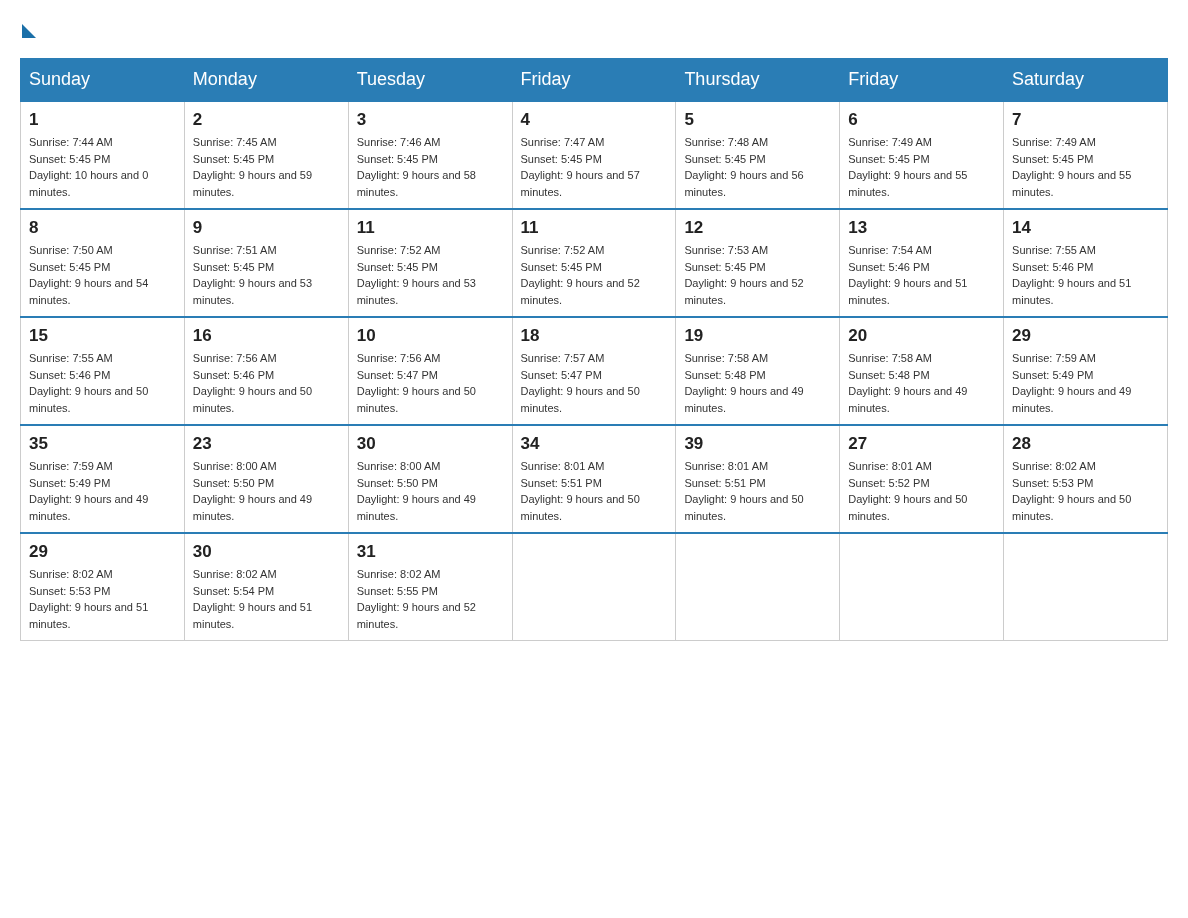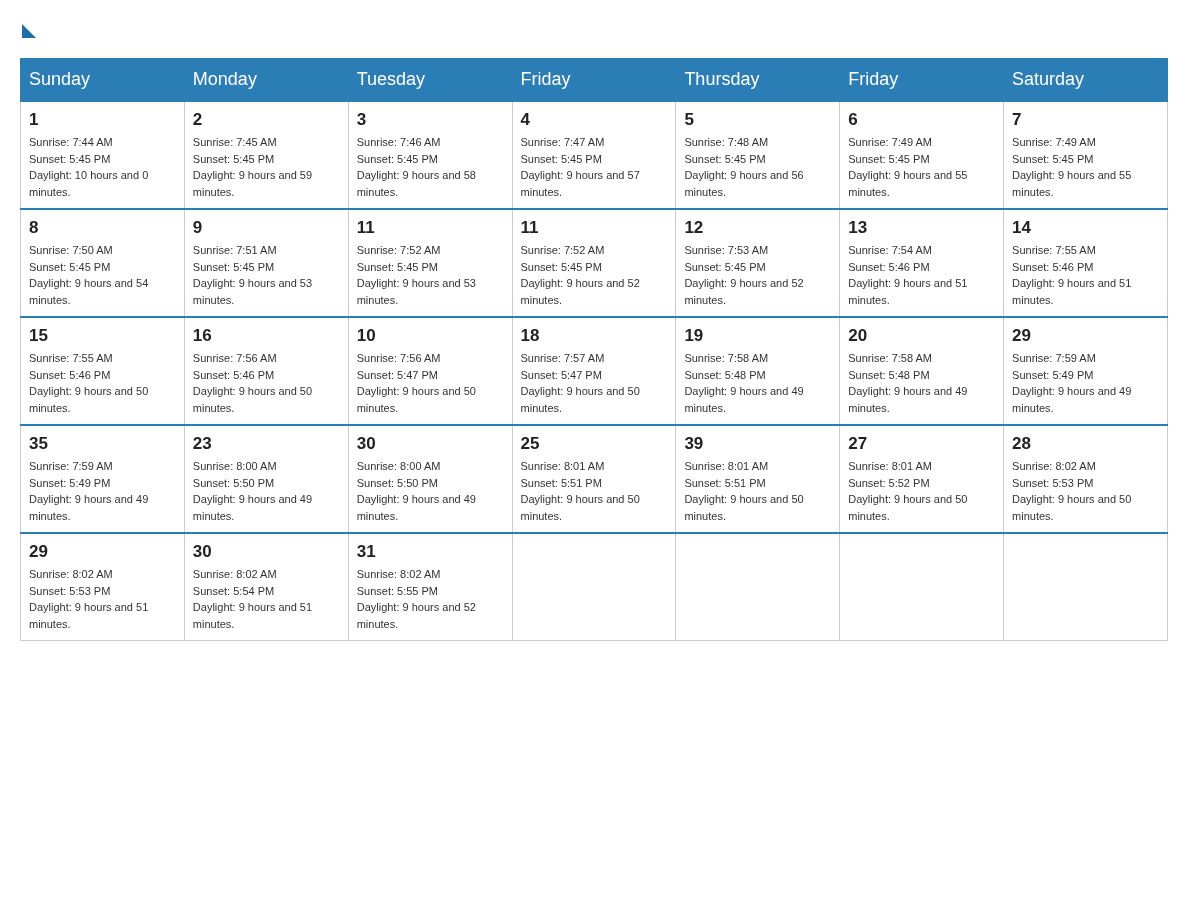--- a/index.html
+++ b/index.html
@@ -226,21 +226,21 @@
         </td>
         <td>
           <div class="day-num">23</div>
           <div class="day-info">Sunrise: 8:00 AM<br>Sunset: 5:50 PM<br>Daylight: 9 hours and 49 minutes.</div>
         </td>
         <td>
           <div class="day-num">30</div>
           <div class="day-info">Sunrise: 8:00 AM<br>Sunset: 5:50 PM<br>Daylight: 9 hours and 49 minutes.</div>
         </td>
         <td>
-          <div class="day-num">25</div>
+          <div class="day-num">34</div>
           <div class="day-info">Sunrise: 8:01 AM<br>Sunset: 5:51 PM<br>Daylight: 9 hours and 50 minutes.</div>
         </td>
         <td>
           <div class="day-num">39</div>
           <div class="day-info">Sunrise: 8:01 AM<br>Sunset: 5:51 PM<br>Daylight: 9 hours and 50 minutes.</div>
         </td>
         <td>
           <div class="day-num">27</div>
           <div class="day-info">Sunrise: 8:01 AM<br>Sunset: 5:52 PM<br>Daylight: 9 hours and 50 minutes.</div>
         </td>

